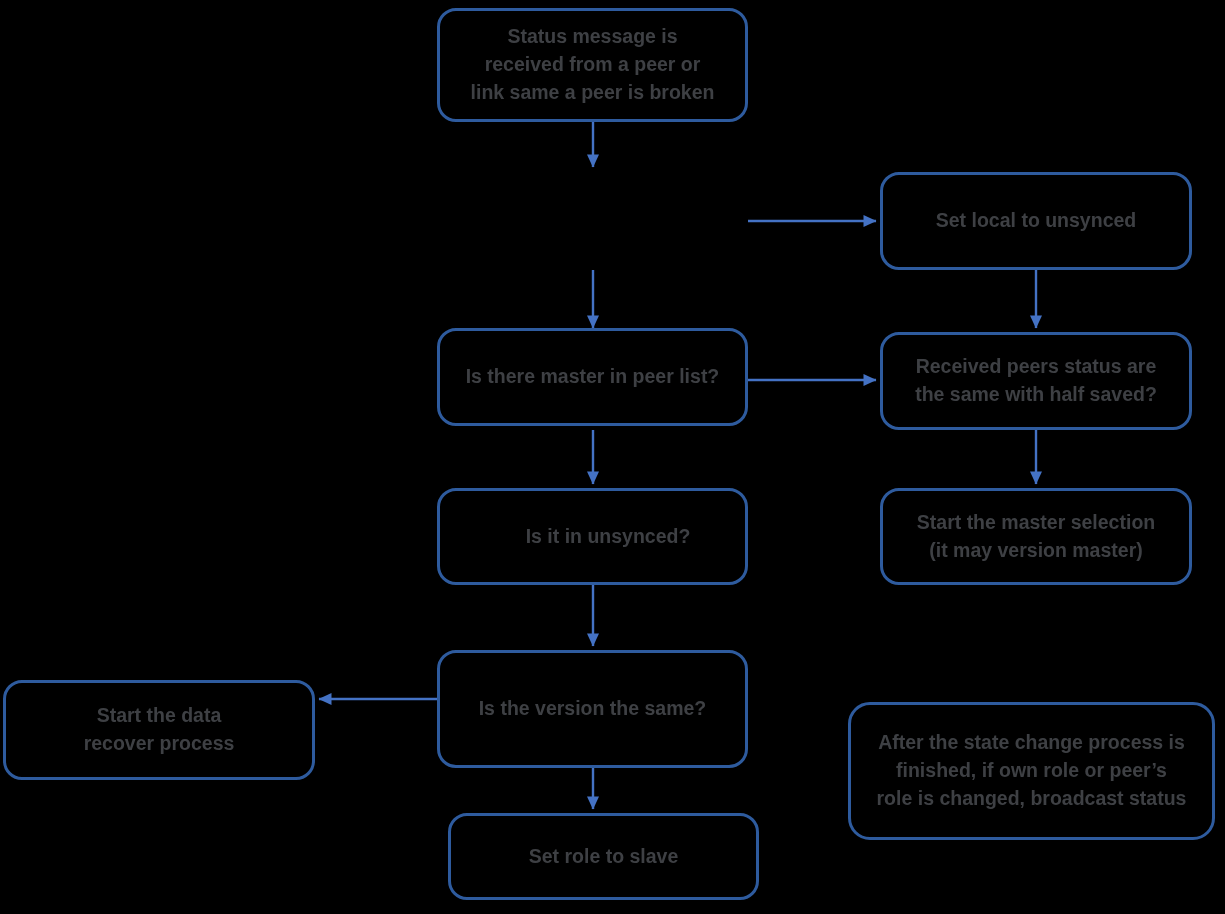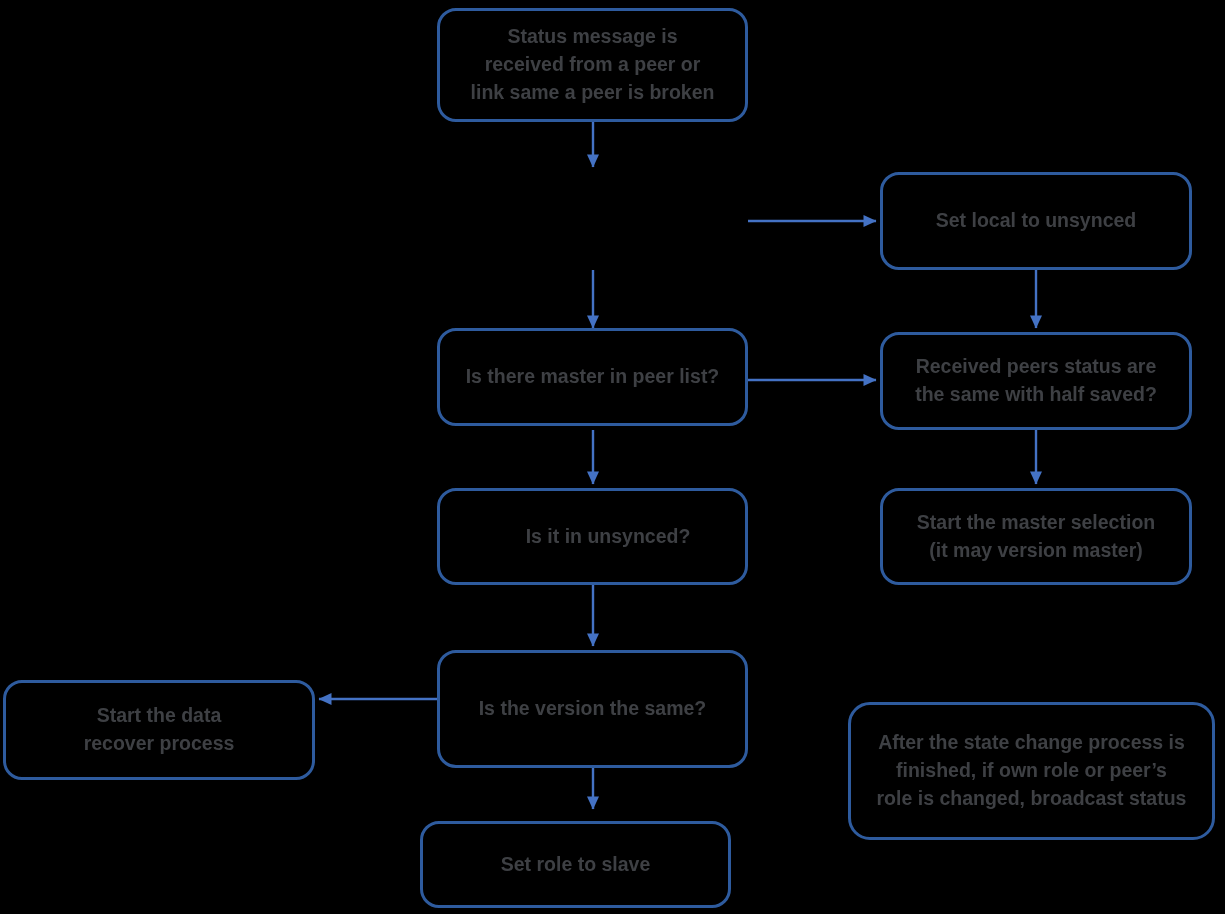--- a/index.html
+++ b/index.html
@@ -52,21 +52,21 @@
   #n-status     { left: 437px; top: 8px;   width: 311px; height: 114px; }
   #n-overhalf   { left: 437px; top: 172px; width: 311px; height: 98px;  }
   #n-unsynced   { left: 880px; top: 172px; width: 312px; height: 98px;  }
   #n-masterlist { left: 437px; top: 328px; width: 311px; height: 98px;  }
   #n-peerstatus { left: 880px; top: 332px; width: 312px; height: 98px;  }
   #n-inunsynced { left: 437px; top: 488px; width: 311px; height: 97px; padding-left: 45px;  }
   #n-selection  { left: 880px; top: 488px; width: 312px; height: 97px;  }
   #n-recover    { left: 3px;   top: 648px; width: 312px; height: 100px; margin-top: 32px; }
   #n-version    { left: 437px; top: 650px; width: 311px; height: 118px;  }
   #n-note       { left: 848px; top: 702px; width: 367px; height: 138px; border-radius: 22px; }
-  #n-slave      { left: 420px; top: 813px; width: 311px; height: 87px; margin-top: 8px;  }
+  #n-slave      { left: 448px; top: 813px; width: 311px; height: 87px;  }
 </style>
 </head>
 <body>
 
 <div class="canvas">
 
   <svg class="edges" width="1225" height="914" viewBox="0 0 1225 914" xmlns="http://www.w3.org/2000/svg">
     <defs>
       <marker id="ah" markerUnits="userSpaceOnUse" markerWidth="14" markerHeight="13" refX="13" refY="6.5" orient="auto">
         <path class="ah" d="M0.5,0.5 L13.5,6.5 L0.5,12.5 z"></path>

